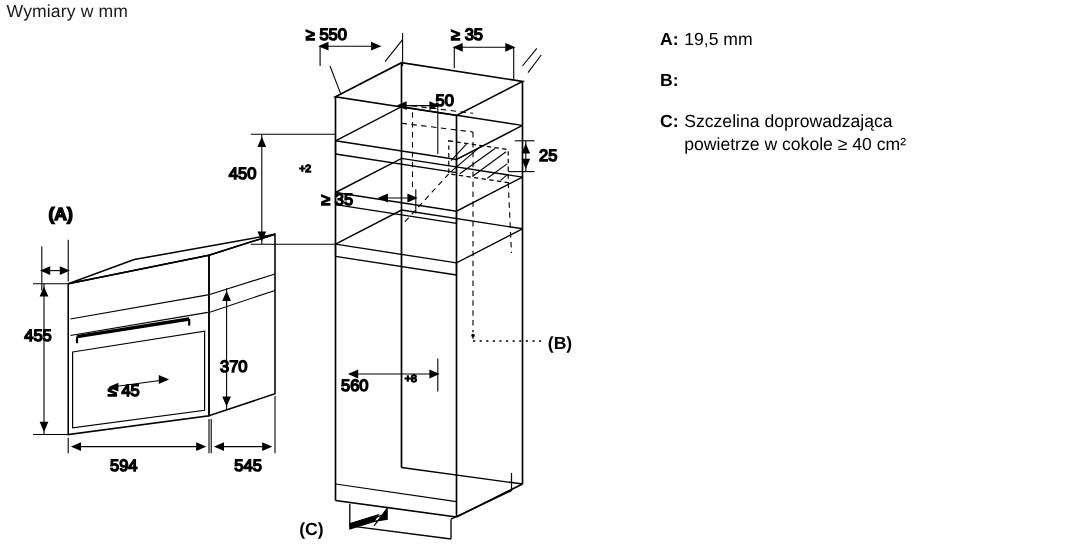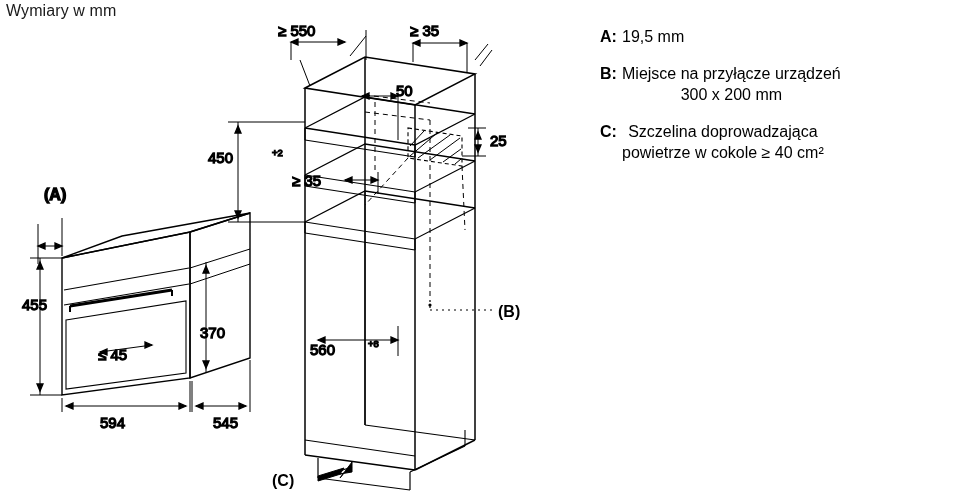--- a/index.html
+++ b/index.html
@@ -50,21 +50,20 @@
     min-width: 22px;
     flex: 0 0 22px;
     line-height: 21px;
     color: #000;
   }
   .legend-text {
     font-size: 16px;
     line-height: 21px;
     color: #000;
     white-space: pre-line;
-    text-align: center;
   }
   svg text {
     font-family: "Liberation Sans", sans-serif;
     fill: #000000;
   }
   .dim-label {
     font-size: 15px;
   }
   .dim-label-sup {
     font-size: 9.5px;
@@ -301,22 +300,20 @@
     <text class="bold-label" x="498" y="317">(B)</text>
   </svg>
 
   <div class="legend">
     <div class="legend-row">
       <div class="legend-key">A:</div>
       <div class="legend-text">19,5 mm</div>
     </div>
     <div class="legend-row">
       <div class="legend-key">B:</div>
-      <div class="legend-text">Miejsce na przyłącze urządzeń
-300 x 200 mm</div>
     </div>
     <div class="legend-row">
       <div class="legend-key">C:</div>
       <div class="legend-text">Szczelina doprowadzająca
 powietrze w cokole ≥ 40 cm²</div>
     </div>
   </div>
 
 </div>
 

